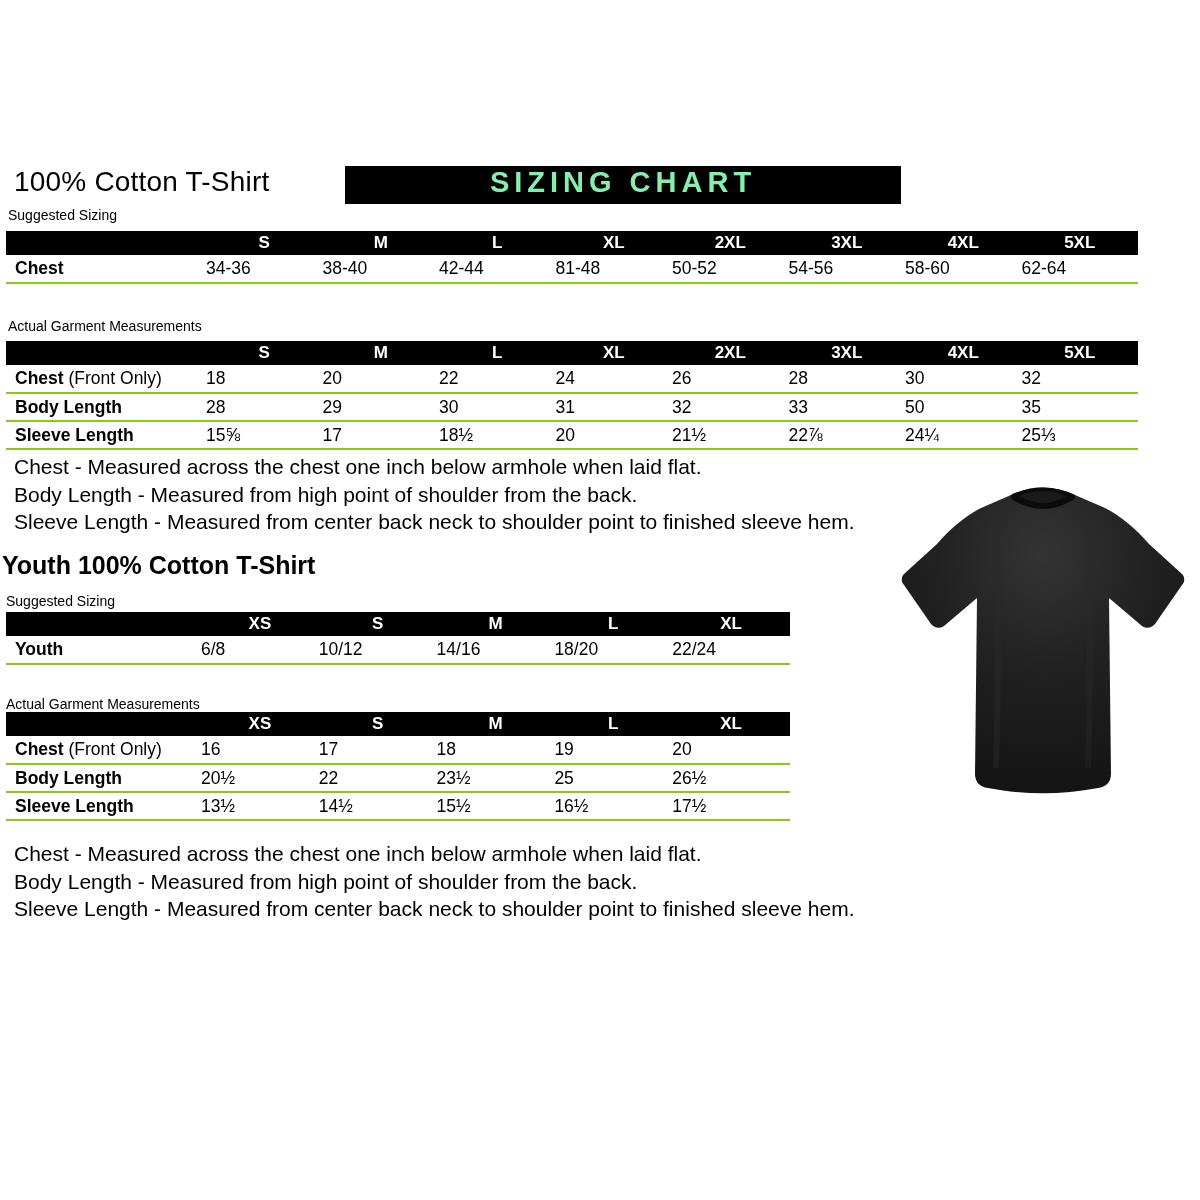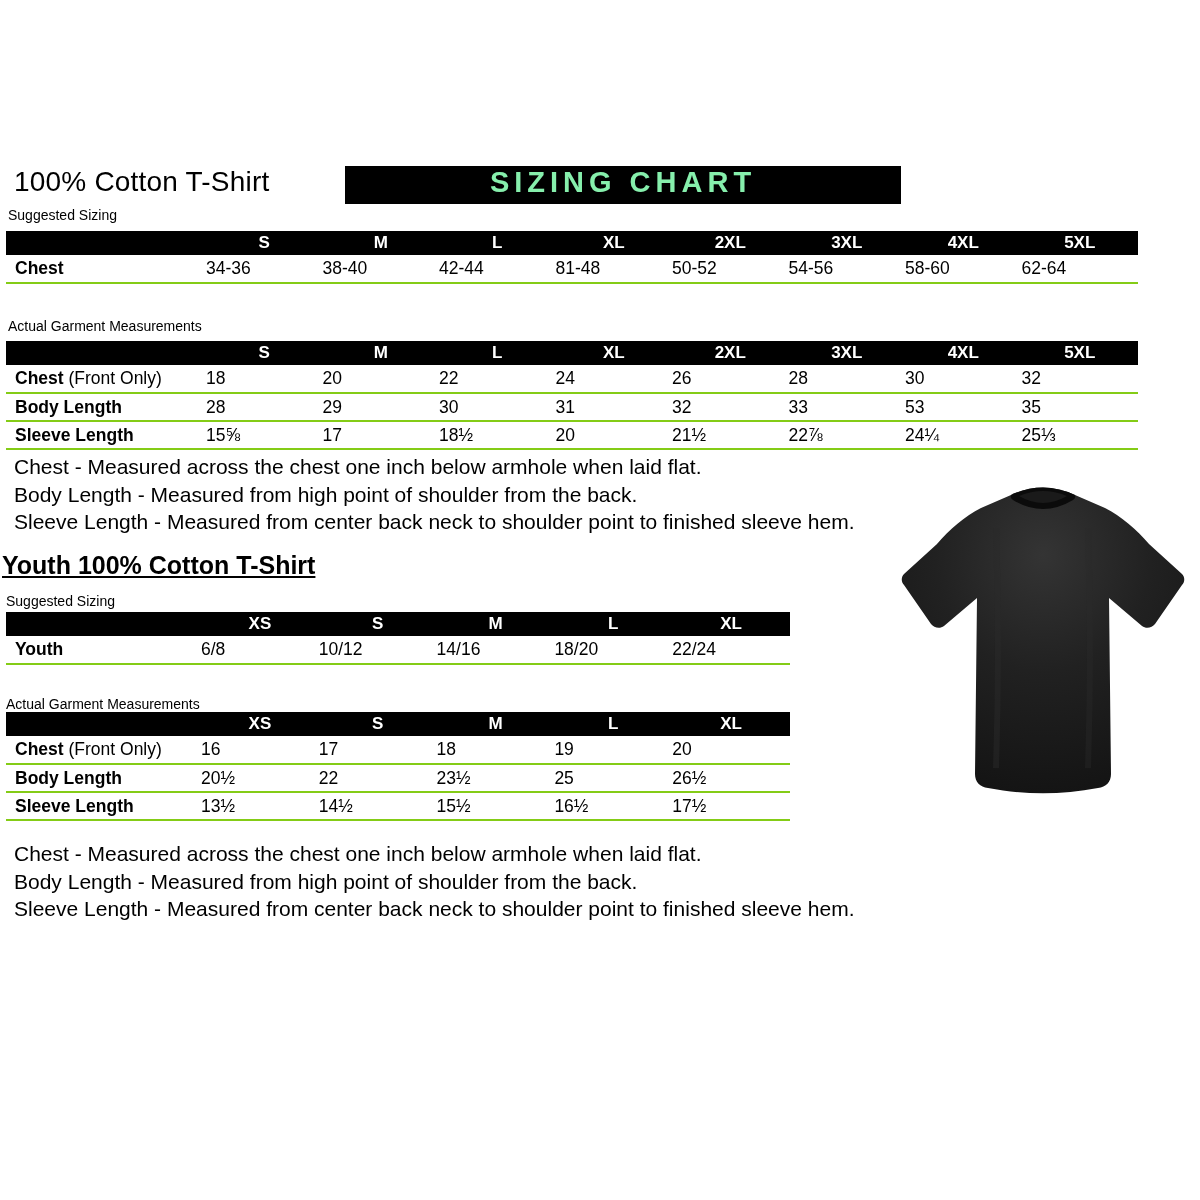--- a/index.html
+++ b/index.html
@@ -104,21 +104,21 @@
           <td>32</td>
         </tr>
         <tr>
           <th class="label-col"><span class="lbl-b">Body Length</span></th>
           <td>28</td>
           <td>29</td>
           <td>30</td>
           <td>31</td>
           <td>32</td>
           <td>33</td>
-          <td>53</td>
+          <td>50</td>
           <td>35</td>
         </tr>
         <tr>
           <th class="label-col"><span class="lbl-b">Sleeve Length</span></th>
           <td>15⅝</td>
           <td>17</td>
           <td>18½</td>
           <td>20</td>
           <td>21½</td>
           <td>22⅞</td>
@@ -127,21 +127,21 @@
         </tr>
       </tbody>
     </table>
 
   <div class="abs" style="left:14px;top:458px;">
     <p class="note">Chest - Measured across the chest one inch below armhole when laid flat.</p>
     <p class="note">Body Length - Measured from high point of shoulder from the back.</p>
     <p class="note">Sleeve Length - Measured from center back neck to shoulder point to finished sleeve hem.</p>
   </div>
 
-  <h2 class="youth-title abs" style="left:2px;top:551px;text-decoration:underline;">Youth 100% Cotton T-Shirt</h2>
+  <h2 class="youth-title abs" style="left:2px;top:551px;">Youth 100% Cotton T-Shirt</h2>
 
   <div class="section-label abs" style="left:6px;top:593px;">Suggested Sizing</div>
 
   <table class="size-table youth abs" style="left:6px;top:612px;">
       <thead>
         <tr>
           <th class="label-col"></th>
           <th>XS</th>
           <th>S</th>
           <th>M</th>

